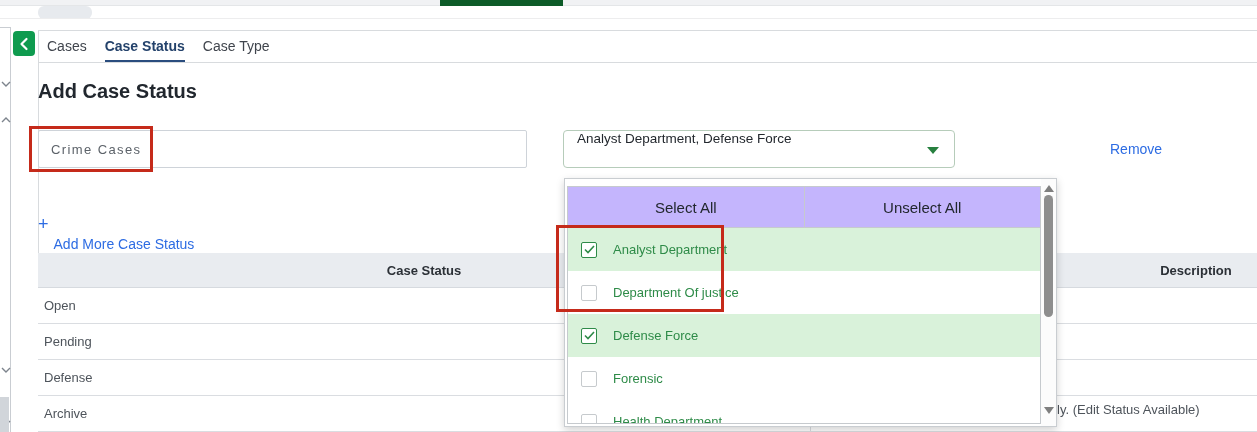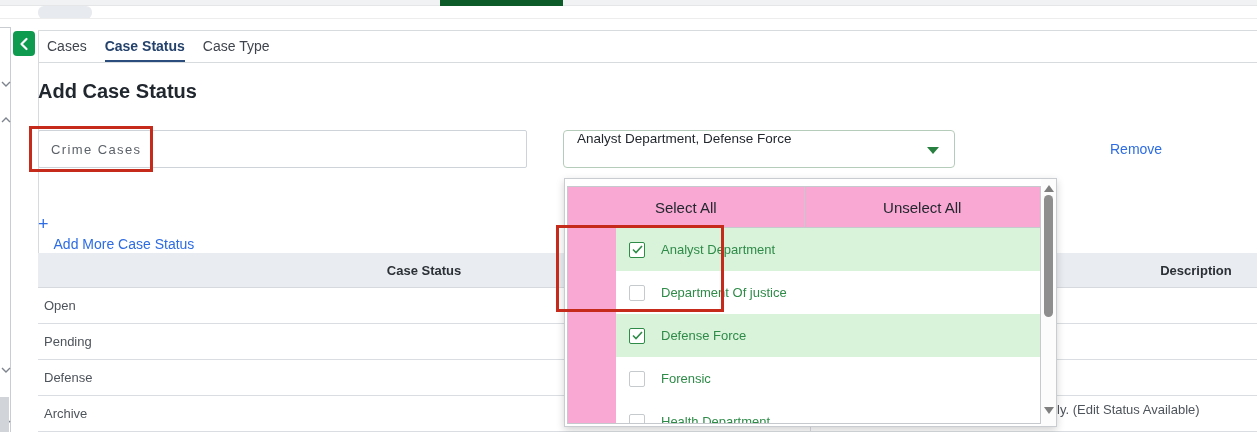--- a/index.html
+++ b/index.html
@@ -52,26 +52,26 @@
     display:flex; align-items:center; justify-content:center; font-size:13px; font-weight:bold; color:#2b3036; }
   .tbl-row { left:38px; width:1544px; height:36px; border-bottom:1px solid #dadde1; background:#fff;
     display:flex; align-items:center; padding-left:6px; font-size:13px; color:#4e545b; }
   .col-divider { left:810px; top:253px; width:1px; height:179px; background:#dadde1; }
   .desc-frag { left:1057px; font-size:13px; color:#4e545b; white-space:nowrap;margin-top:30px; }
 
   
   .dd-panel { left:564px; top:178px; width:493px; height:249px; background:#fff;
     border:1px solid #c9cdd1; box-shadow:0 3px 8px rgba(0,0,0,0.18); z-index:5; }
   .dd-list { position:absolute; left:2px; top:7px; width:474px; height:238px; border:1px solid #c6cace;
-    background:#f9a8d4; overflow:hidden; }
+    background:#c4b5fd; overflow:hidden; }
   .dd-head { display:flex; height:41px; border-bottom:1px solid #c6cace; }
   .dd-head .cell { flex:1; display:flex; align-items:center; justify-content:center;
     font-size:15px; color:#22272e; cursor:pointer; }
   .dd-head .cell:first-child { border-right:1px solid #c6cace; }
-  .opt { height:43px; display:flex; align-items:center; padding-left:13px; cursor:pointer; background:#fff;margin-left:48px; }
+  .opt { height:43px; display:flex; align-items:center; padding-left:13px; cursor:pointer; background:#fff; }
   .opt.checked { background:#d9f2da; }
   .opt .box { width:16px; height:16px; border:1px solid #c6cacd; border-radius:2px; background:#fff;
     display:flex; align-items:center; justify-content:center; flex:0 0 16px; }
   .opt.checked .box { border:1px solid #2e8b48; }
   .opt .olabel { margin-left:16px; font-size:13px; color:#2e8b48; }
 
   
   .dd-sb-track { left:1041px; top:179px; width:15px; height:247px; background:#fcfcfc; z-index:6; }
   .dd-sb-up { left:1044px; top:185px; width:0; height:0; z-index:7;
     border-left:5px solid transparent; border-right:5px solid transparent; border-bottom:7px solid #7f7f7f; }

